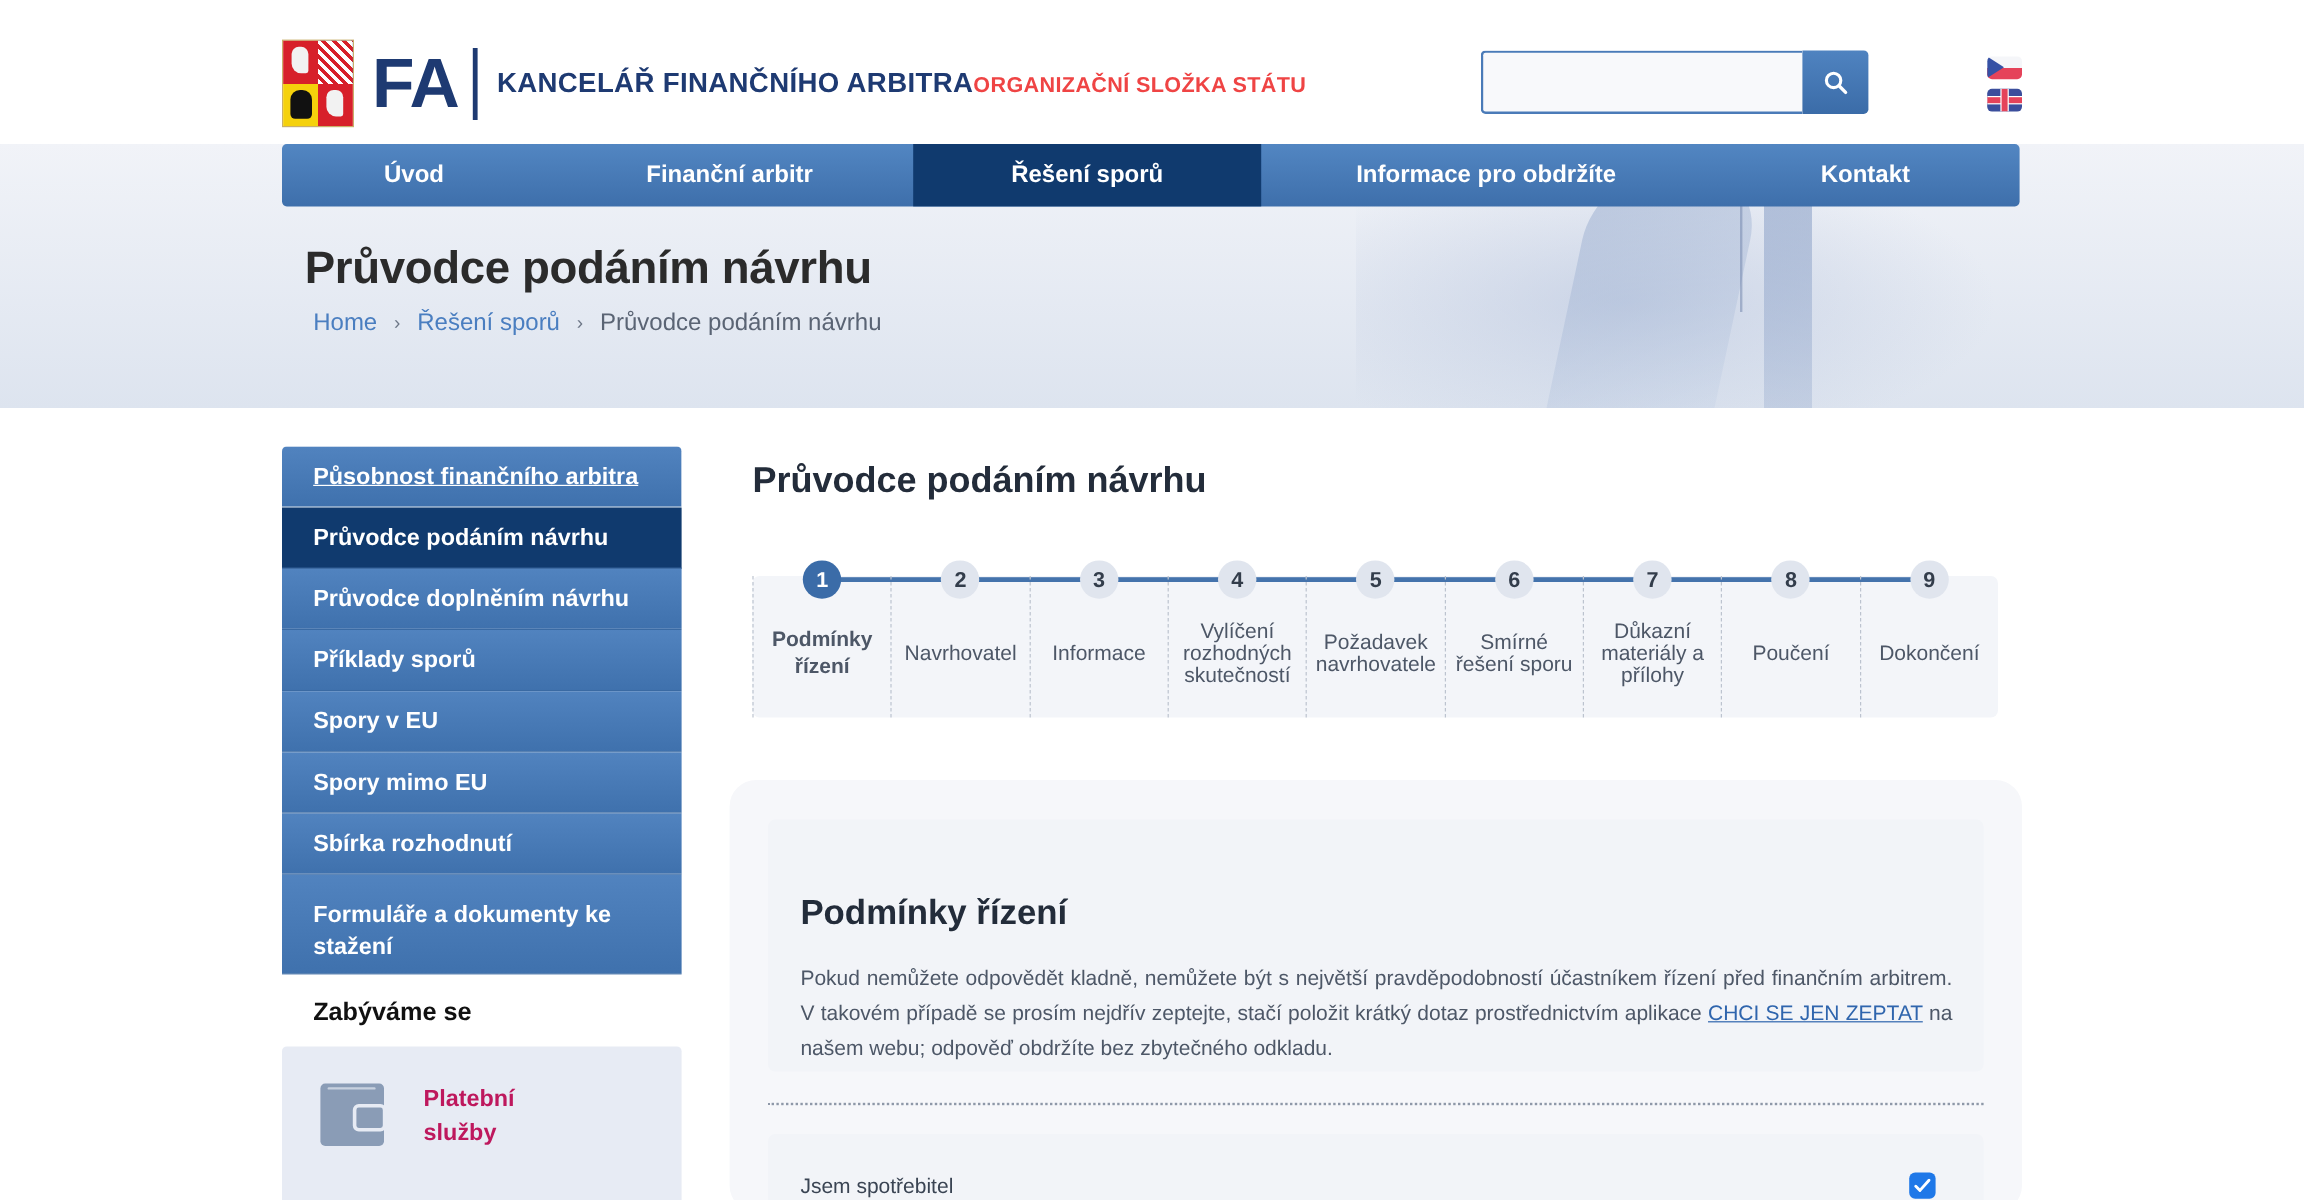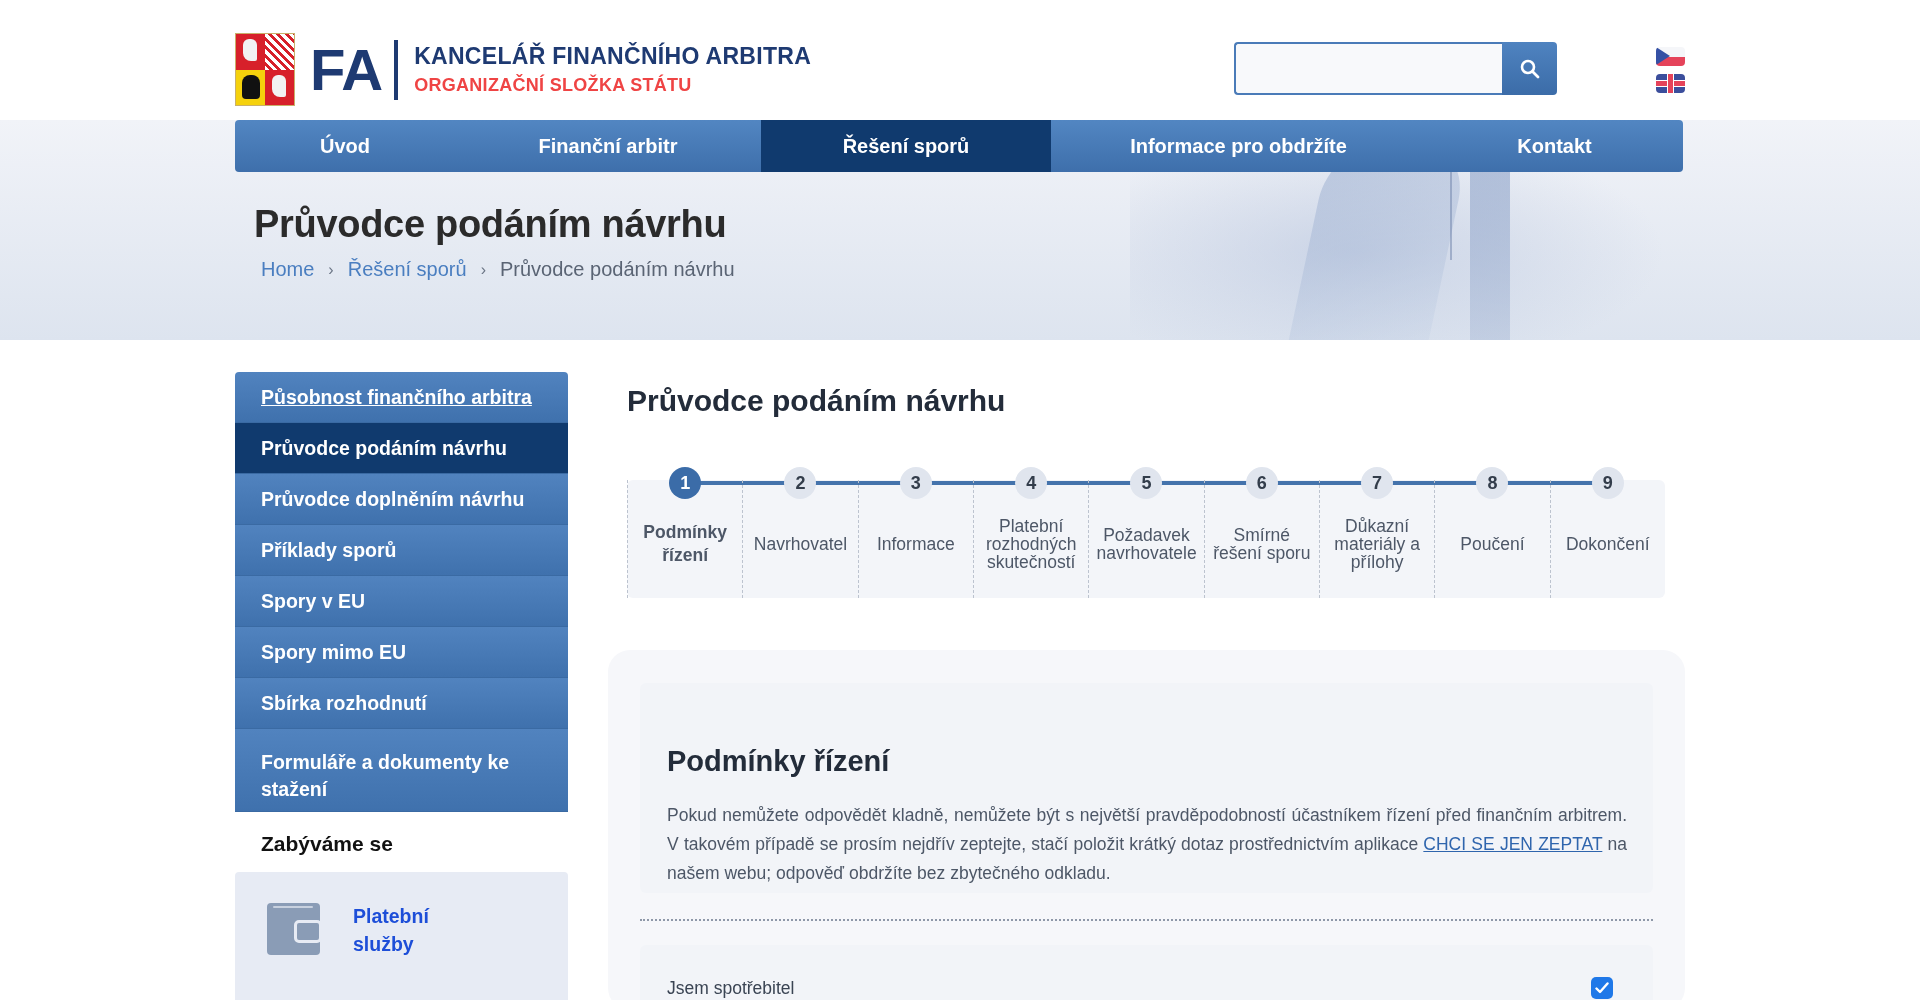--- a/index.html
+++ b/index.html
@@ -8,21 +8,21 @@
   .logo { position: absolute; left: 235px; top: 21px; display: flex; align-items: center; }
   .coat { width: 60px; height: 73px; display: grid; grid-template-columns: 1fr 1fr; grid-template-rows: 1fr 1fr; border: 1px solid #c9b06a; }
   .coat div { position: relative; }
   .coat .q1, .coat .q4 { background: #d7202a; }
   .coat .q2 { background: #2d4da0; background-image: repeating-linear-gradient(45deg, #fff 0 3px, #d7202a 3px 6px); }
   .coat .q3 { background: #f5d10c; }
   .coat .q1::after, .coat .q4::after { content: ""; position: absolute; left: 7px; top: 5px; width: 14px; height: 22px; background: #f2f2f2; border-radius: 6px 6px 2px 8px; }
   .coat .q3::after { content: ""; position: absolute; left: 6px; top: 5px; width: 18px; height: 24px; background: #111; border-radius: 8px 8px 4px 4px; }
   .fa { font-family: "Liberation Sans", sans-serif; font-weight: 700; font-size: 58px; color: #1e3a72; margin-left: 15px; letter-spacing: -1px; line-height: 1; }
   .fa-bar { width: 4px; height: 60px; background: #1e3a72; margin: 0 16px 0 12px; }
-  .org { display: flex; flex-direction: column; }
+  .org { display: flex; flex-direction: row; }
   .org-1 { font-size: 23px; font-weight: 700; color: #1e3a72; letter-spacing: 0.3px; }
   .org-2 { font-size: 18px; font-weight: 700; color: #ef4444; margin-top: 5px; letter-spacing: 0.3px; }
 
   .search { position: absolute; left: 1234px; top: 30px; width: 323px; height: 53px; display: flex; }
   .search input { width: 268px; height: 53px; border: 2px solid #4a7bb8; border-right: none; border-radius: 4px 0 0 4px; background: #f8f9fb; font-size: 16px; padding: 0 10px; outline: none; }
   .search button { width: 55px; height: 53px; border: none; border-radius: 0 4px 4px 0; background: linear-gradient(#4f83c0, #3b6ca8); display: flex; align-items: center; justify-content: center; cursor: pointer; }
   .flags { position: absolute; left: 1656px; top: 35px; display: flex; flex-direction: column; gap: 8px; }
   .flag { width: 29px; height: 19px; border-radius: 4px; overflow: hidden; position: relative; }
   .flag-cz { background: linear-gradient(#f5f6f9 50%, #e5435a 50%); }
   .flag-cz::before { content: ""; position: absolute; left: 0; top: 0; border-top: 9.5px solid transparent; border-bottom: 9.5px solid transparent; border-left: 14px solid #3551a5; }
@@ -48,21 +48,21 @@
   .sidebar { position: absolute; left: 235px; top: 372px; width: 333px; }
   .side-item { display: flex; align-items: center; padding: 0 26px; min-height: 51px; color: #fff; font-weight: 700; font-size: 19.5px; background: linear-gradient(#5183bf, #3f71ad); border-bottom: 1px solid #3a6aa3; cursor: pointer; line-height: 27px; }
   .side-item:first-child { border-radius: 4px 4px 0 0; text-decoration: underline; }
   .side-item.active { background: #103a6e; }
   .side-item.tall { min-height: 78px; padding-top: 20px; padding-bottom: 8px; }
   .side-heading { font-size: 21px; font-weight: 700; color: #111; padding: 20px 26px 0 26px; height: 60px; }
   .promo { margin-top: 0; width: 333px; height: 140px; background: #e7ebf4; border-radius: 4px 4px 0 0; position: relative; }
   .wallet { position: absolute; left: 32px; top: 31px; width: 53px; height: 52px; background: #8a9cb6; border-radius: 4px; }
   .wallet::before { content: ""; position: absolute; left: 6px; top: 3px; width: 40px; height: 2px; background: #c8d1df; border-radius: 1px; }
   .wallet::after { content: ""; position: absolute; right: -2px; top: 17px; width: 22px; height: 17px; background: #8a9cb6; border: 3px solid #e7ebf4; border-radius: 5px; }
-  .promo-text { position: absolute; left: 118px; top: 30px; font-size: 19.5px; font-weight: 700; color: #1d4ed8; line-height: 28px; width: 120px; }
+  .promo-text { position: absolute; left: 118px; top: 30px; font-size: 19.5px; font-weight: 700; color: #be185d; line-height: 28px; width: 120px; }
 
   .main-title { position: absolute; left: 627px; top: 384px; font-size: 30px; font-weight: 700; color: #232c3a; }
 
   .steps { position: absolute; left: 627px; top: 480px; width: 1038px; height: 118px; background: #f3f5f9; border-radius: 6px; display: flex; }
   .steps-line { position: absolute; left: 58px; top: 1px; width: 918px; height: 4px; background: #4473ac; }
   .step { position: relative; flex: 1; height: 118px; border-left: 1px dashed #bcc3cf; display: flex; align-items: center; justify-content: center; text-align: center; padding-top: 10px; }
   .step:first-child { border-left: none; }
   .step-circle { position: absolute; left: 50%; top: -13px; margin-left: -16px; width: 32px; height: 32px; border-radius: 50%; background: #e0e5ee; color: #333d4b; font-weight: 700; font-size: 18px; display: flex; align-items: center; justify-content: center; z-index: 2; }
   .step.active .step-circle { background: #3b6ca8; color: #fff; }
   .step-label { font-size: 17.5px; color: #4d5767; line-height: 18px; }
@@ -164,21 +164,21 @@
   <div class="step">
     <div class="step-circle">2</div>
     <div class="step-label">Navrhovatel</div>
   </div>
   <div class="step">
     <div class="step-circle">3</div>
     <div class="step-label">Informace</div>
   </div>
   <div class="step">
     <div class="step-circle">4</div>
-    <div class="step-label" style="width:100px">Platební rozhodných skutečností</div>
+    <div class="step-label" style="width:100px">Vylíčení rozhodných skutečností</div>
   </div>
   <div class="step">
     <div class="step-circle">5</div>
     <div class="step-label" style="width:100px">Požadavek navrhovatele</div>
   </div>
   <div class="step">
     <div class="step-circle">6</div>
     <div class="step-label" style="width:106px">Smírné řešení sporu</div>
   </div>
   <div class="step">

